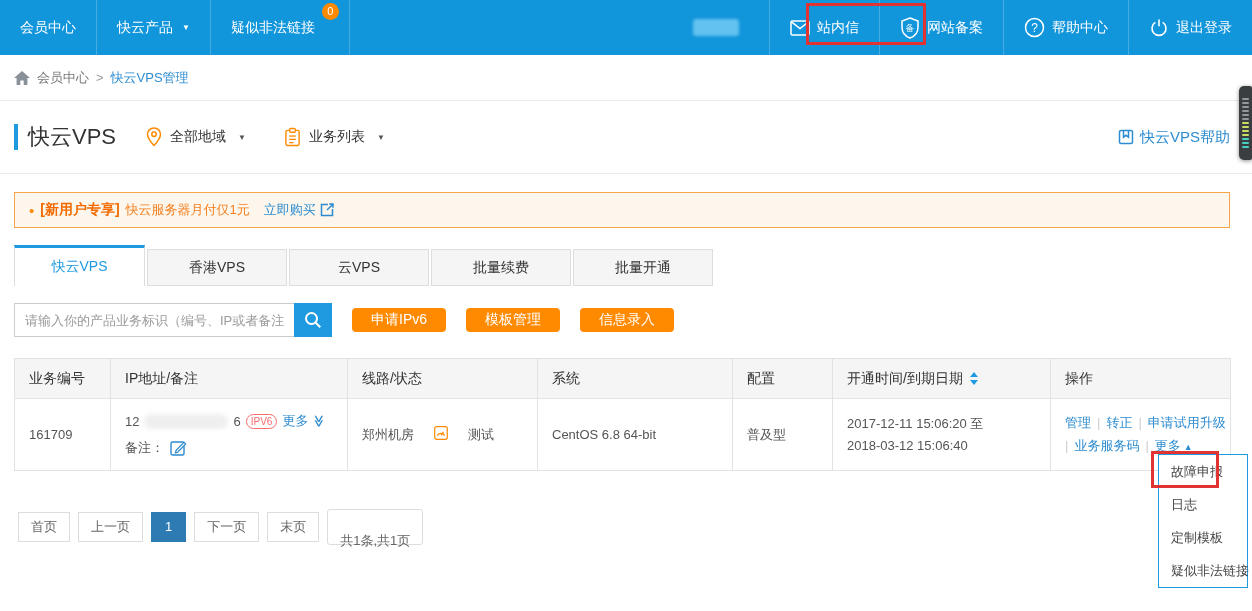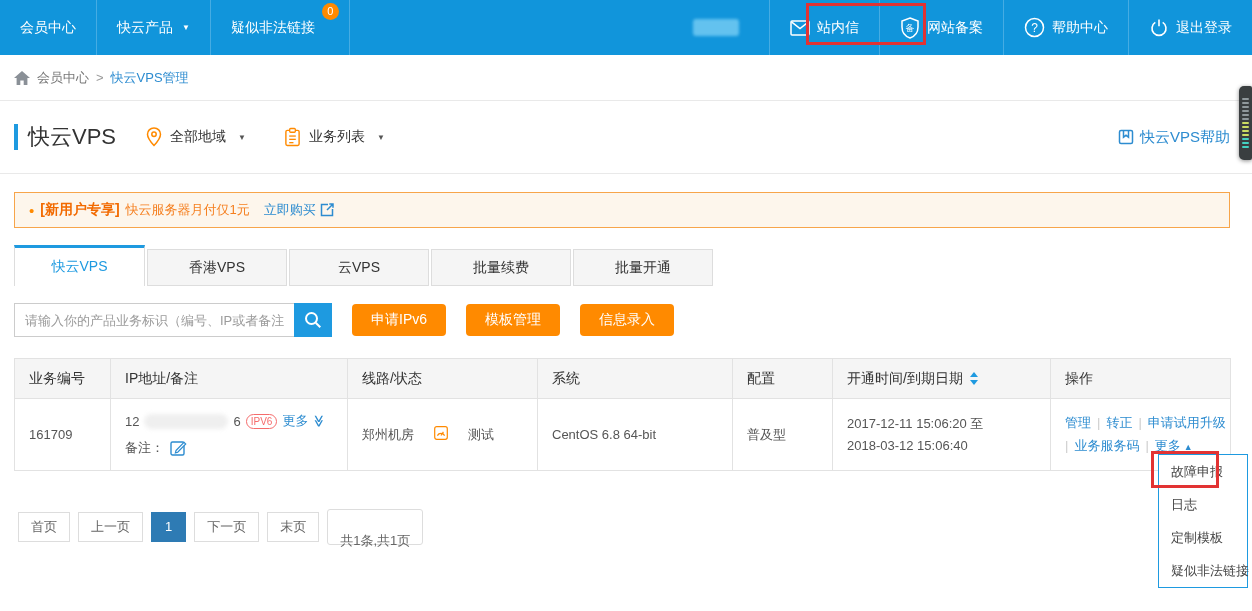--- a/index.html
+++ b/index.html
@@ -48,21 +48,21 @@
   
   .tabs { display:flex; align-items:flex-end; gap:2px; margin:17px 22px 0 14px; }
   .tab { width:140px; height:37px; background:#f5f5f5; border:1px solid #ddd; display:flex; align-items:center; justify-content:center;
          font-size:14px; color:#333; cursor:pointer; }
   .tab.active { width:131px; height:41px; background:#fff; border-top:3px solid #1e9ae0; border-bottom:none; color:#1e9ae0; }
   
   .search-row { display:flex; align-items:center; margin:17px 22px 0 14px; }
   .search-input { width:280px; height:34px; border:1px solid #ccc; border-right:none; padding:0 10px; font-size:13px; color:#333; outline:none; background:#fff; }
   .search-input::placeholder { color:#9b9b9b; }
   .search-btn { width:38px; height:34px; background:#1e9ae0; border:none; display:flex; align-items:center; justify-content:center; cursor:pointer; }
-  .btn-orange { height:32px; padding:0 19px; margin-left:20px; background:#ff8a00; color:#fff; border:none; border-radius:4px; font-size:14px; cursor:pointer; }
+  .btn-orange { height:24px; padding:0 19px; margin-left:20px; background:#ff8a00; color:#fff; border:none; border-radius:4px; font-size:14px; cursor:pointer; }
   .btn-orange:first-of-type { margin-left:16px; }
   
   table.grid { margin:21px 22px 0 14px; width:1216px; border-collapse:collapse; table-layout:fixed;padding-left:16px; }
   table.grid th { background:#f5f5f5; height:40px; text-align:left; padding:0 14px; font-weight:normal; font-size:14px; color:#333; border:1px solid #e2e2e2; }
   table.grid td { height:72px; padding:0 14px; font-size:13px; color:#555; border:1px solid #e2e2e2; vertical-align:middle; background:#fff; }
   .sort { display:inline-flex; flex-direction:column; gap:3px; margin-left:7px; vertical-align:middle; }
   .sort .up   { width:0; height:0; border-left:4px solid transparent; border-right:4px solid transparent; border-bottom:5px solid #1e9ae0; }
   .sort .down { width:0; height:0; border-left:4px solid transparent; border-right:4px solid transparent; border-top:5px solid #1e9ae0; }
   .ip-line { display:flex; align-items:center; gap:5px; }
   .ip-blur { display:inline-block; width:84px; height:15px; border-radius:8px; background:#efefef; filter:blur(2px); }

